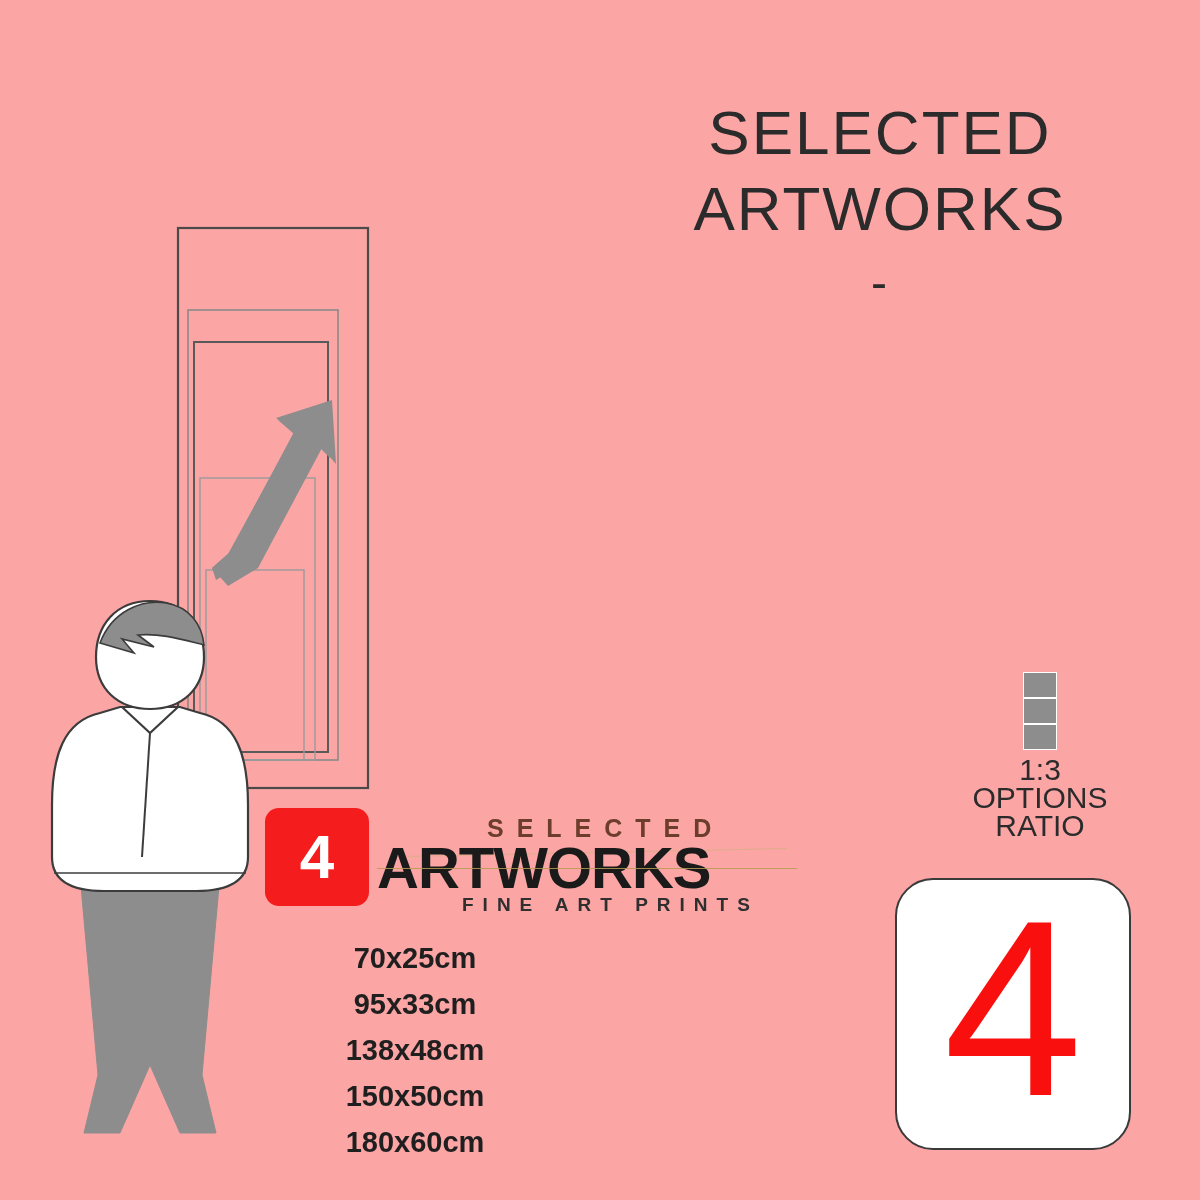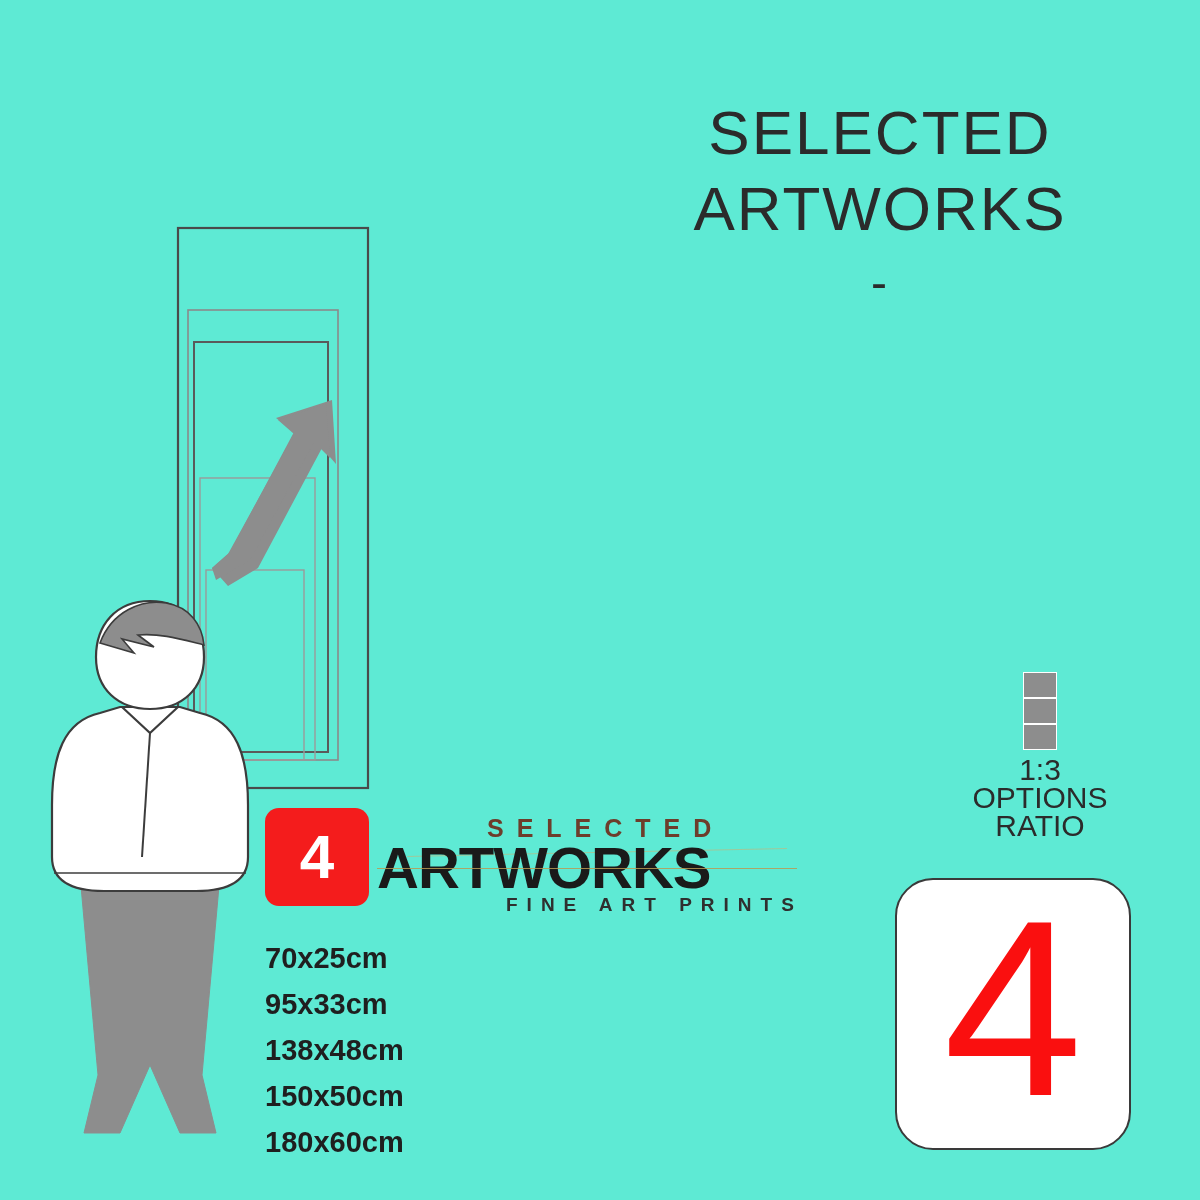--- a/index.html
+++ b/index.html
@@ -4,21 +4,21 @@
 <style>
   html, body {
     margin: 0;
     padding: 0;
     background: #ffffff;
   }
   #page {
     position: relative;
     width: 1200px;
     height: 1200px;
-    background: #5eead4;
+    background: #fca5a5;
     overflow: hidden;
     font-family: "Liberation Sans", sans-serif;
   }
 
   
   #heading {
     position: absolute;
     left: 600px;
     top: 95px;
     width: 560px;
@@ -120,21 +120,20 @@
   }
   #brand .fineart {
     position: absolute;
     left: 85px;
     top: 86px;
     font-size: 19px;
     font-weight: 700;
     letter-spacing: 9px;
     color: #2f2f2f;
     white-space: nowrap;
-    margin-left: 44px;
   }
   #brand .streak {
     position: absolute;
     left: 0px;
     top: 60px;
     width: 420px;
     height: 1px;
     background: #b79a52;
     opacity: 0.85;
   }
@@ -148,20 +147,21 @@
     opacity: 0.6;
     transform: rotate(-1.2deg);
   }
 
   
   #sizes {
     position: absolute;
     left: 265px;
     top: 935px;
     width: 300px;
+    text-align: center;
     color: #1f1f1f;
     font-size: 29px;
     font-weight: 700;
     line-height: 46px;
   }
 
   
   #aspect {
     position: absolute;
     left: 960px;

